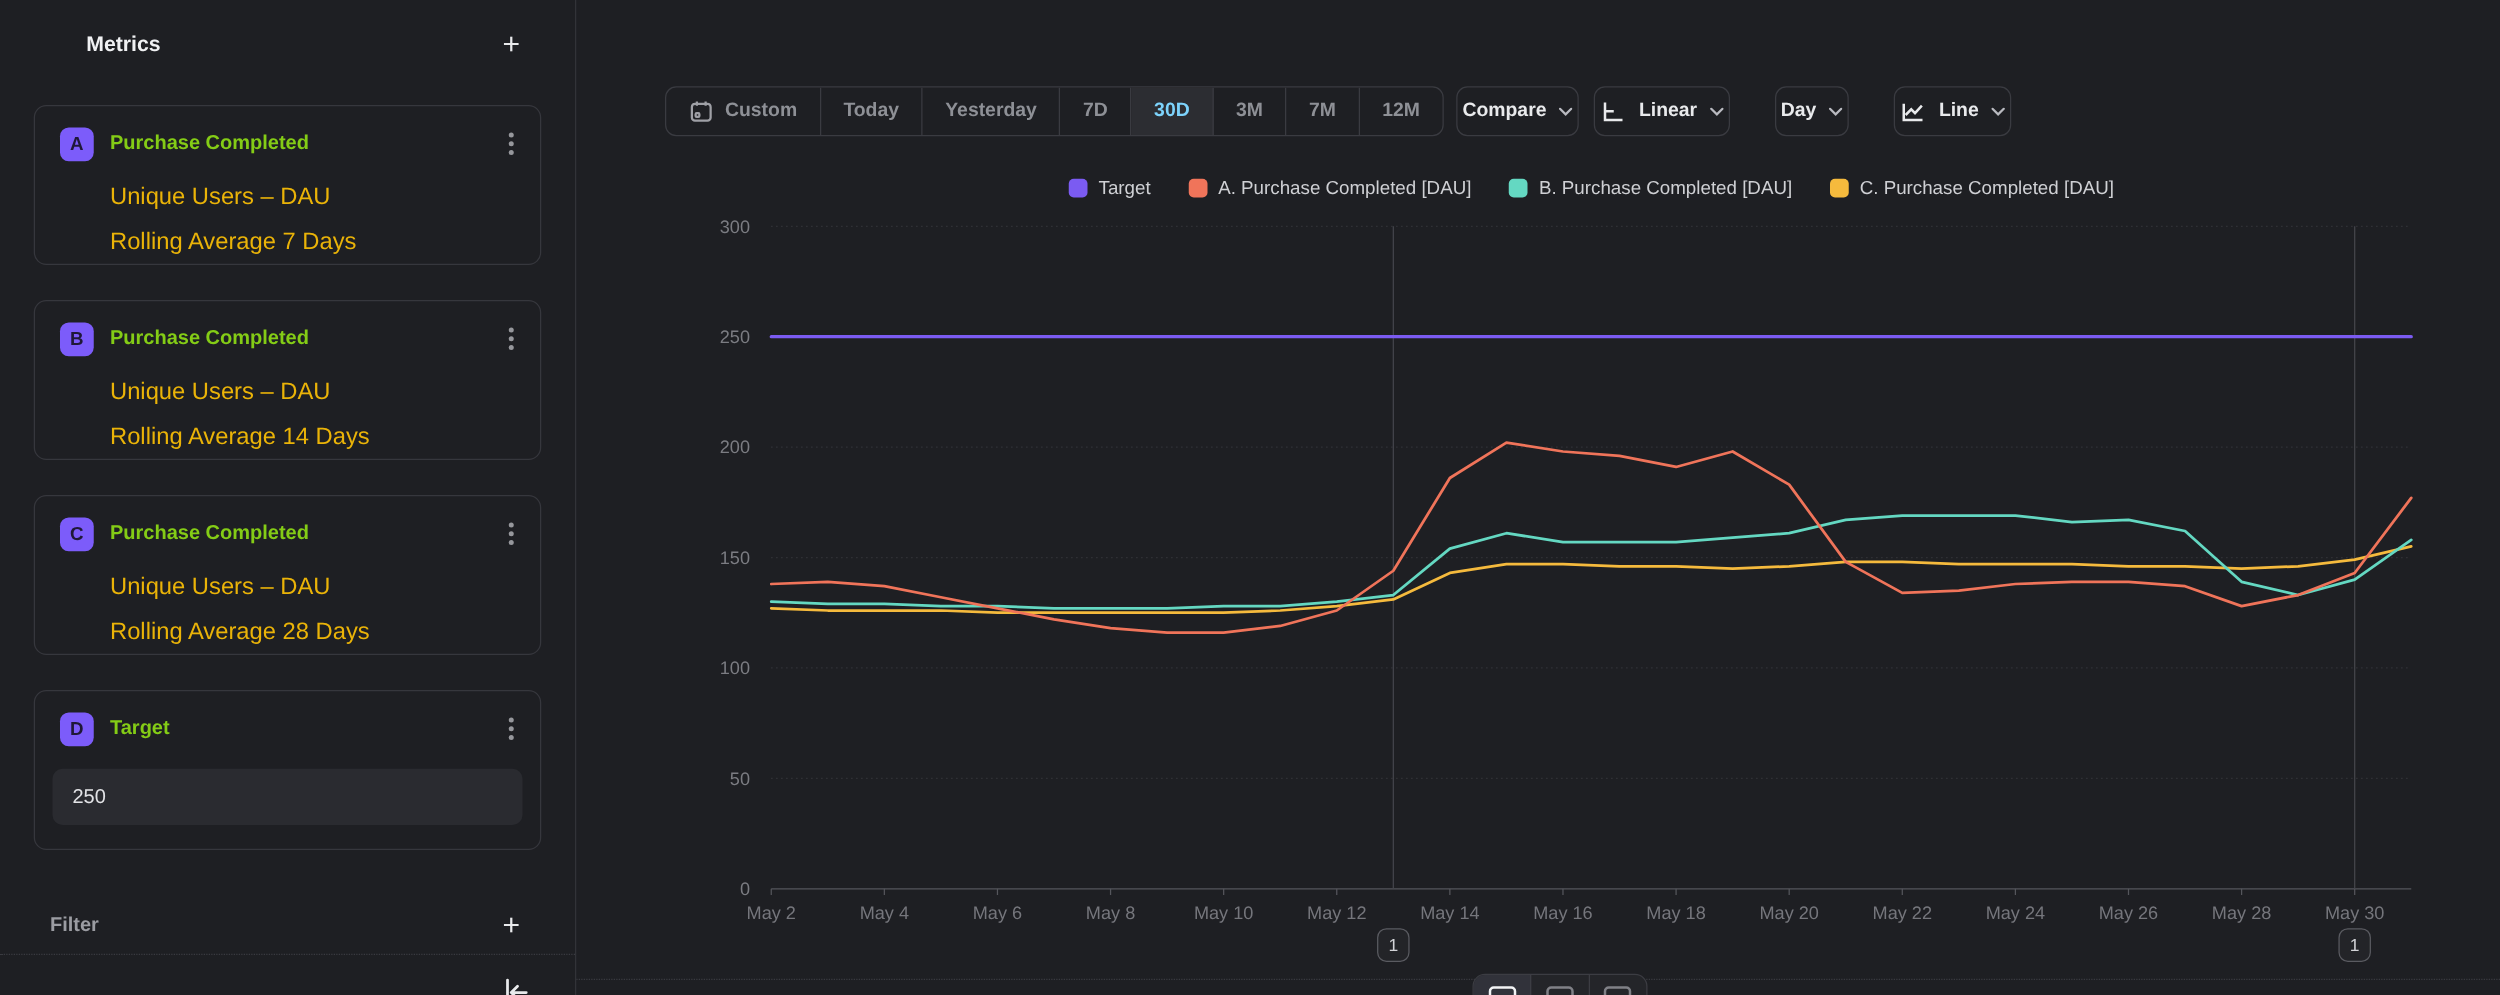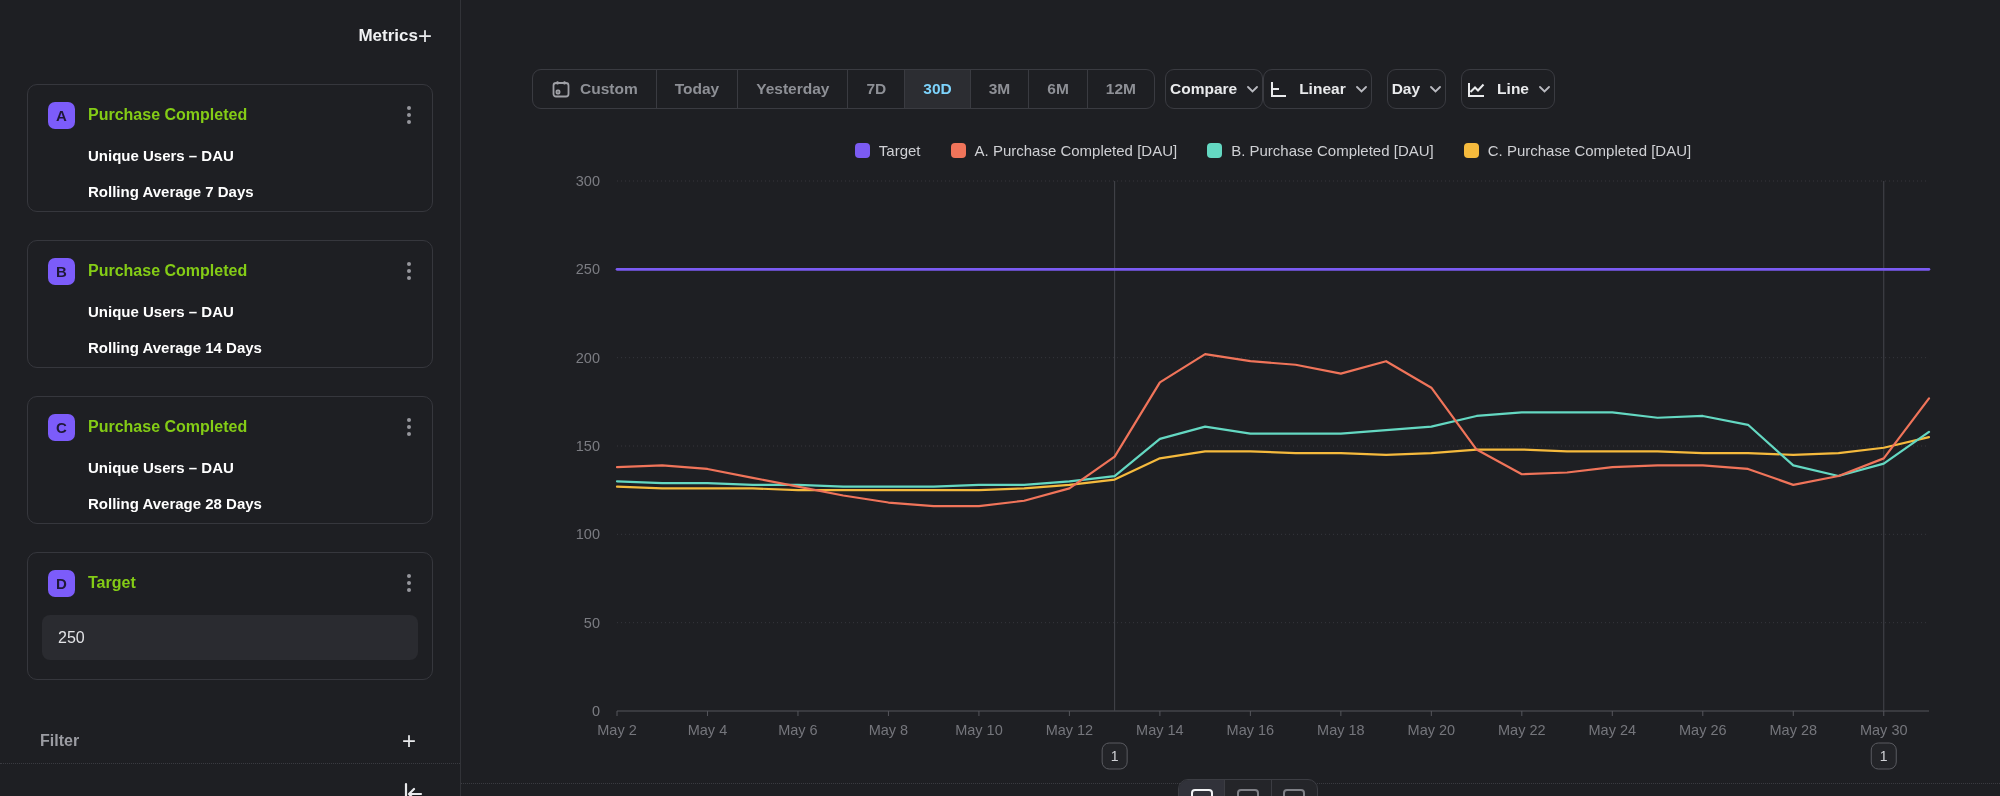--- a/index.html
+++ b/index.html
@@ -6,52 +6,52 @@
   html,body { width:2000px; height:796px; overflow:hidden; }
   body {
     background:#1e1f23;
     font-family:"Liberation Sans", sans-serif;
     color:#eceef0;
     position:relative;
   }
   
   .sidebar { position:absolute; left:0; top:0; width:461px; height:796px;
     border-right:1px solid #323338; overflow:hidden; }
-  .sidebar-header { position:absolute; left:40px; right:28px; top:22px; height:28px;
-    display:flex; align-items:center; justify-content:flex-end;margin-left:29px; }
+  .sidebar-header { position:absolute; left:40px; right:44px; top:22px; height:28px;
+    display:flex; align-items:center; justify-content:space-between;margin-left:29px; }
   .sidebar-title { font-size:17px; font-weight:700; color:#f0f1f3; }
   .plus-btn { font-size:24px; font-weight:400; color:#e8e9eb; line-height:24px; cursor:pointer; background:none; border:none; }
   .metric-card { position:absolute; left:27px; width:406px; height:128px;
     border:1px solid #36373d; border-radius:10px; }
   .card-a{top:84px;} .card-b{top:240px;} .card-c{top:396px;} .card-d{top:552px;}
   .card-row1 { position:absolute; left:20px; right:14px; top:16px; height:28px;
     display:flex; align-items:center; }
   .badge { width:27px; height:27px; border-radius:7px; background:#7c5cfa;
     color:#1f1838; font-size:15px; font-weight:700; display:flex; align-items:center;
     justify-content:center; flex:0 0 auto; }
   .card-title { margin-left:13px; font-size:16px; font-weight:700; color:#84cc16; flex:1; }
   .kebab { width:18px; height:24px; display:flex; flex-direction:column; align-items:center;
     justify-content:center; gap:3px; cursor:pointer; background:none; border:none; }
   .kebab i { width:4px; height:4px; border-radius:50%; background:#96979c; display:block; }
-  .card-sub1, .card-sub2 { position:absolute; left:60px; font-size:15px; color:#ffffff;font-weight:bold; }
+  .card-sub1, .card-sub2 { position:absolute; left:60px; font-size:19px; color:#eab308; }
   .card-sub1 { top:62px; } .card-sub2 { top:98px; }
   .target-input { position:absolute; left:14px; right:14px; top:62px; height:45px;
     background:#2a2b30; border:none; border-radius:8px; padding-left:16px;
     font-size:16px; color:#e2e3e6; font-family:"Liberation Sans",sans-serif; }
   .filter-row { position:absolute; left:40px; right:44px; top:726px; height:30px;
     display:flex; align-items:center; justify-content:space-between; }
   .filter-label { font-size:16px; font-weight:700; color:#9b9ca2; }
   .sidebar-divider { position:absolute; left:0; right:0; top:763px; border-top:1px dotted #3a3b41; }
   .collapse-btn { position:absolute; left:400px; top:781px; background:none; border:none; cursor:pointer; }
   
   .main { position:absolute; left:461px; top:0; width:1539px; height:796px; overflow:hidden; }
   .toolbar { position:absolute; left:71px; right:55px; top:69px; height:40px;
     display:flex; align-items:center; justify-content:flex-start; }
   .toolbar-left { display:flex; align-items:center; gap:10px; }
-  .toolbar-right { display:flex; align-items:center; gap:15px; }
+  .toolbar-right { display:flex; align-items:center; gap:36px;margin-left:12px; }
   .seg { display:flex; align-items:stretch; height:40px; border:1px solid #3a3b41;
     border-radius:9px; overflow:hidden; }
   .seg-btn { display:flex; align-items:center; gap:9px; padding:0 18px; background:none;
     border:none; border-right:1px solid #3a3b41; color:#8e9096; font-size:15.5px;
     font-weight:600; cursor:pointer; font-family:"Liberation Sans",sans-serif; }
   .seg-btn:last-child { border-right:none; }
   .seg-btn.active { background:#2c2d32; color:#7dd3fc; font-weight:700; }
   .tb-btn { display:flex; align-items:center; gap:10px; height:40px; padding:0 4px;
     background:none; border:1px solid #3a3b41; border-radius:9px; color:#e9eaec;
     font-size:15.5px; font-weight:700; cursor:pointer; font-family:"Liberation Sans",sans-serif; }
@@ -171,21 +171,21 @@
             <path d="M6.5 2.2 V5.5 M13.5 2.2 V5.5"></path>
             <rect x="5.5" y="11.5" width="3" height="3" rx="0.8"></rect>
           </svg>
           <span>Custom</span>
         </button>
         <button class="seg-btn">Today</button>
         <button class="seg-btn">Yesterday</button>
         <button class="seg-btn">7D</button>
         <button class="seg-btn active">30D</button>
         <button class="seg-btn">3M</button>
-        <button class="seg-btn">6M</button>
+        <button class="seg-btn">7M</button>
         <button class="seg-btn">12M</button>
       </div>
       <button class="tb-btn">
         <span>Compare</span>
         <svg class="chev" viewBox="0 0 11 7">
             <path d="M1 1 L5.5 5.5 L10 1" stroke="#b9bac0" stroke-width="1.8" fill="none" stroke-linecap="round"></path>
           </svg>
       </button>
     </div>
     <div class="toolbar-right">

